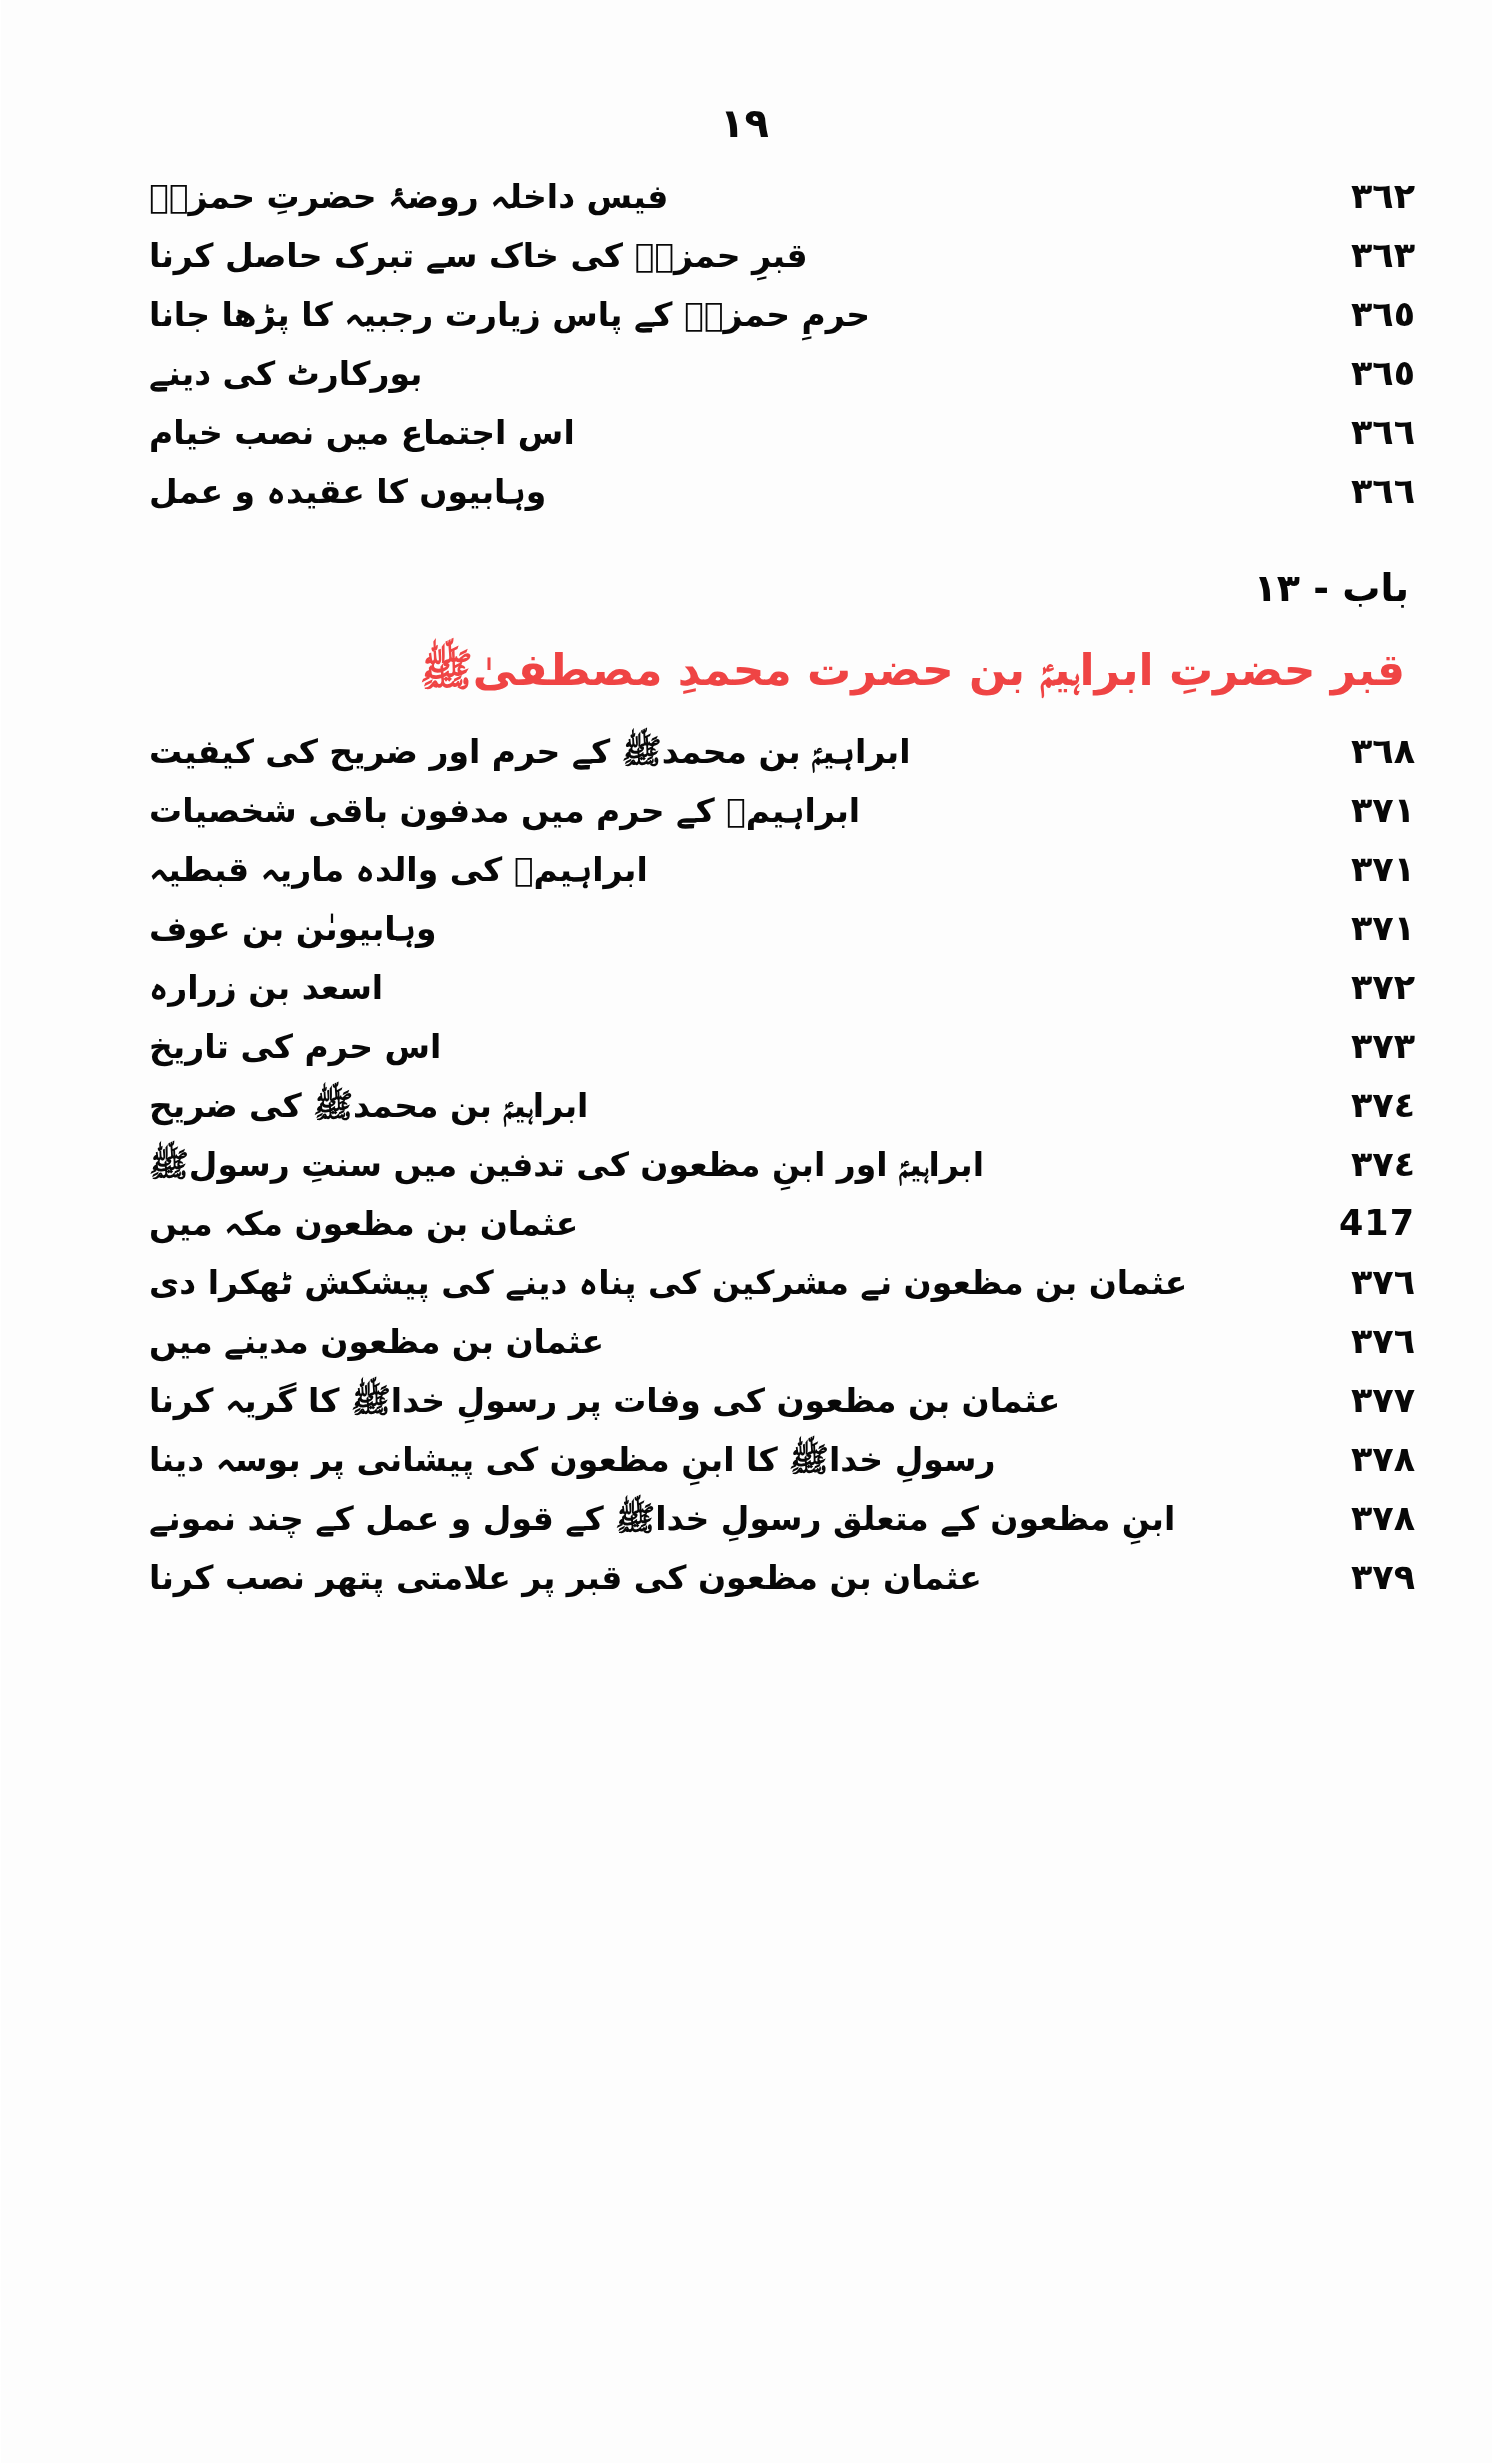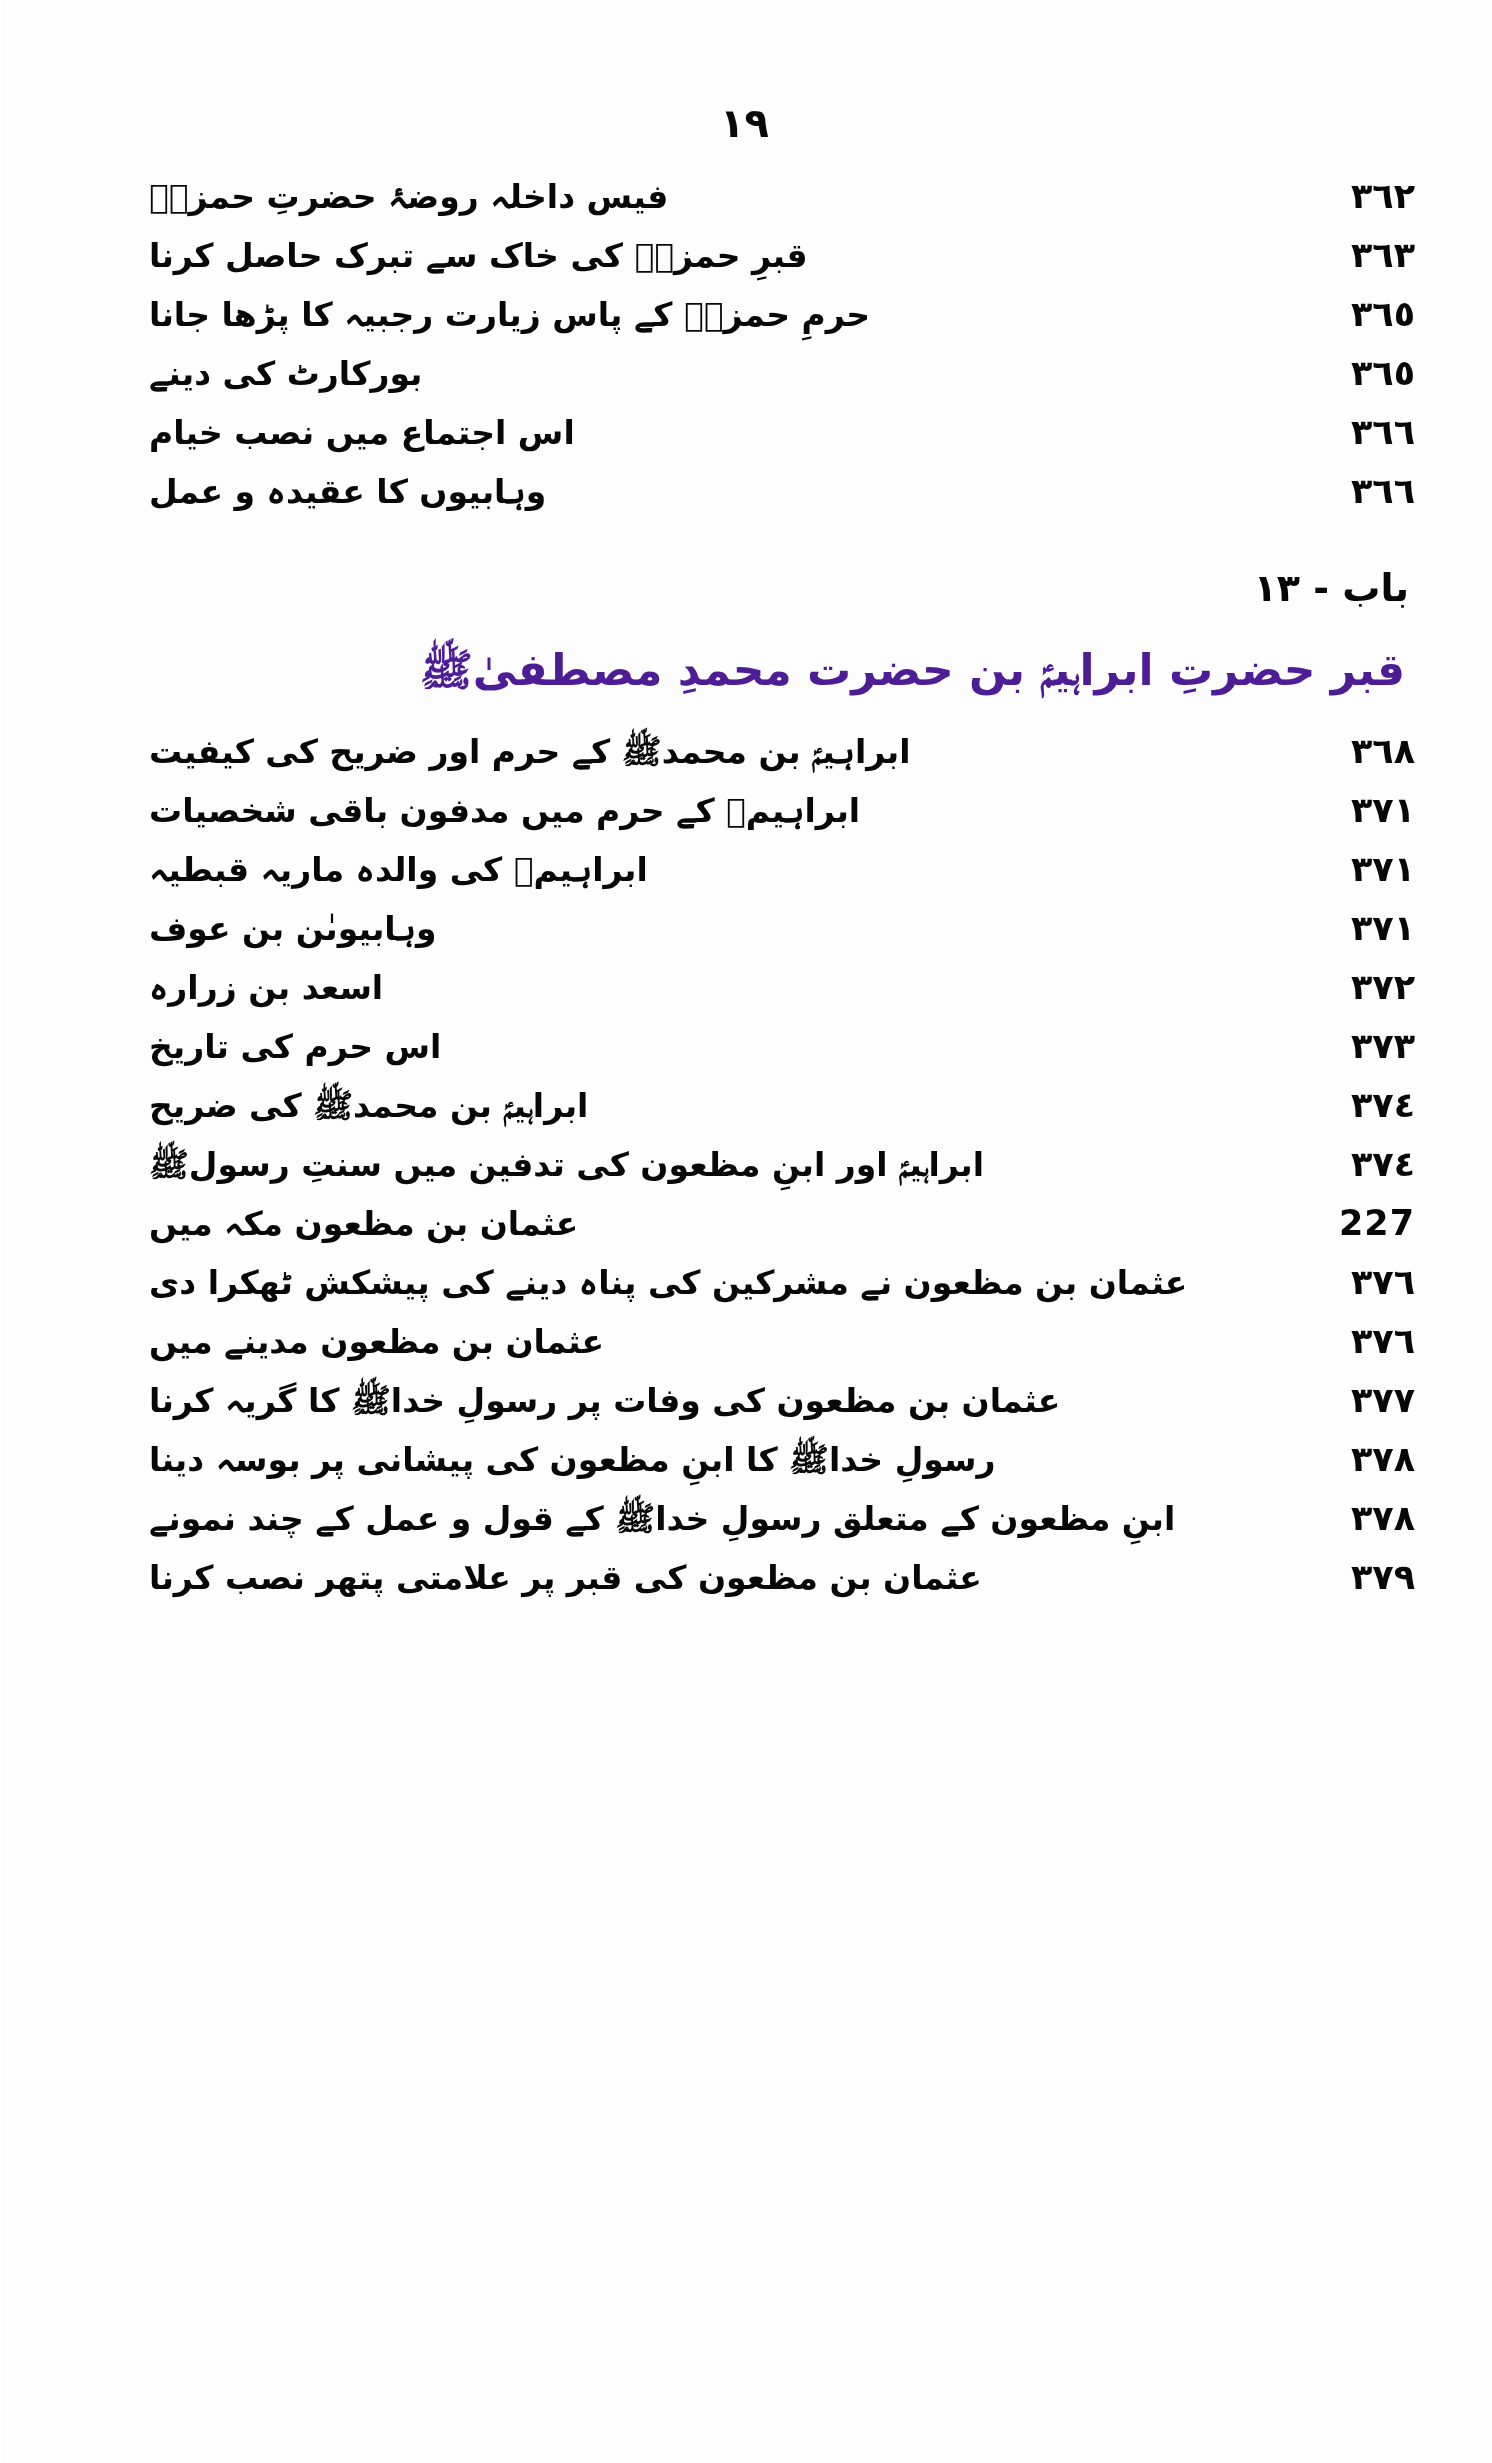--- a/index.html
+++ b/index.html
@@ -91,21 +91,21 @@
     font-size: 38px;
     font-weight: 800;
     color: #060606;
     padding-right: 6px;
     line-height: 1.5;
   }
 
   .chapter-title {
     font-size: 44px;
     font-weight: 800;
-    color: #4c1d95;
+    color: #ef4444;
     line-height: 1.6;
     margin-top: 18px;
     margin-bottom: 10px;
     padding-right: 10px;
     text-align: right;
     white-space: nowrap;
   }
 </style>
 </head>
 <body>
@@ -175,21 +175,21 @@
         </div>
         <div class="toc-row">
           <div class="toc-page">٣٧٤</div>
           <div class="toc-title">ابراہیمؑ بن محمدﷺ کی ضریح</div>
         </div>
         <div class="toc-row">
           <div class="toc-page">٣٧٤</div>
           <div class="toc-title">ابراہیمؑ اور ابنِ مظعون کی تدفین میں سنتِ رسولﷺ</div>
         </div>
         <div class="toc-row">
-          <div class="toc-page">227</div>
+          <div class="toc-page">417</div>
           <div class="toc-title">عثمان بن مظعون مکہ میں</div>
         </div>
         <div class="toc-row">
           <div class="toc-page">٣٧٦</div>
           <div class="toc-title">عثمان بن مظعون نے مشرکین کی پناہ دینے کی پیشکش ٹھکرا دی</div>
         </div>
         <div class="toc-row">
           <div class="toc-page">٣٧٦</div>
           <div class="toc-title">عثمان بن مظعون مدینے میں</div>
         </div>

